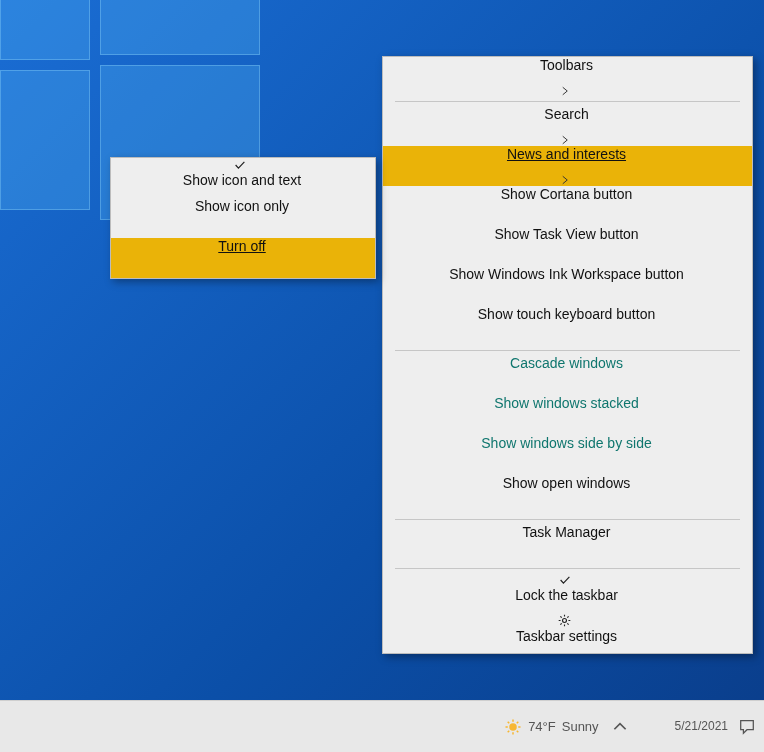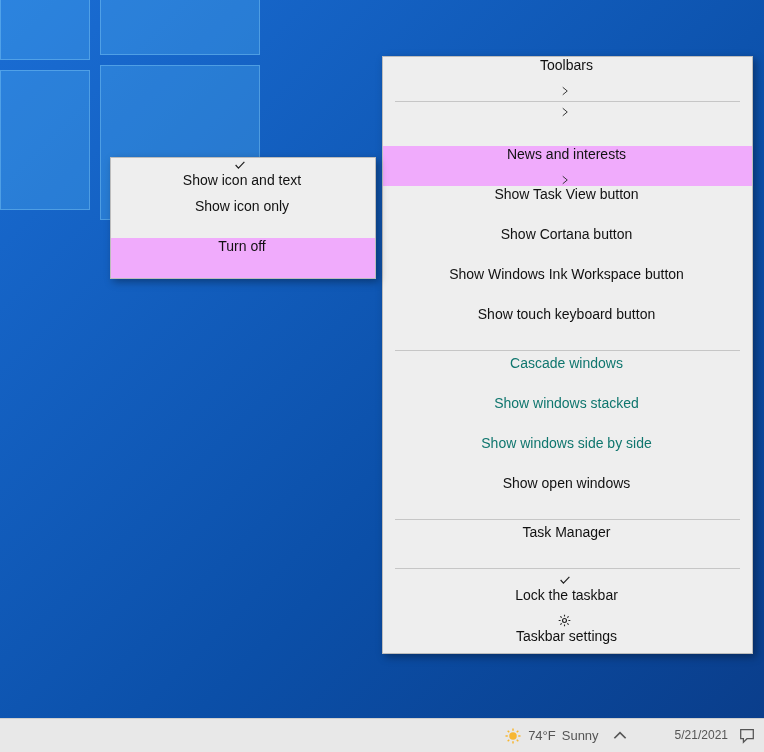--- a/index.html
+++ b/index.html
@@ -20,21 +20,21 @@
     }
     .pane-tl { left: 0; top: -40px; width: 90px; height: 100px; }
     .pane-tr { left: 100px; top: -50px; width: 160px; height: 105px; }
     .pane-bl { left: 0; top: 70px; width: 90px; height: 140px; }
     .pane-br { left: 100px; top: 65px; width: 160px; height: 155px; }
 
     
     .taskbar {
       position: absolute;
       left: 0; right: 0; bottom: 0;
-      height: 34px;
+      height: 52px;
       background: #e8e8e8;
       border-top: 1px solid #cfcfcf;
       display: flex;
       align-items: center;
       padding: 0 8px;
       color: #333;
       font-size: 13px;
     }
     .taskbar .spacer { flex: 1; }
     .weather { display: flex; align-items: center; gap: 6px; margin-right: 12px; color:#555;}
@@ -55,21 +55,21 @@
 
     .menu-item {
       display: flex;
       align-items: center;
       height: 40px;
       padding: 0 16px 0 10px;
       cursor: default;
       color: #111;
       flex-direction: column;
     }
-    .menu-item.hovered { background: #f0abfc; }
+    .menu-item.hovered { background: #eab308; text-decoration: underline; }
     .menu-item.disabled { color: #0f766e; }
 
     .menu-item .icon-slot {
       width: 24px;
       display: flex;
       align-items: center;
       justify-content: center;
       flex-shrink: 0;
     }
     .menu-item .label { flex: 1; padding-left: 4px; }
@@ -96,42 +96,43 @@
     <span class="label">Toolbars</span>
     <span class="chevron">
       <svg viewBox="0 0 16 16" width="12" height="12">
           <path d="M5 3l6 5-6 5" fill="none" stroke="#333" stroke-width="1.3"></path>
         </svg>
     </span>
   </div>
   <div class="separator"></div>
   <div class="menu-item">
     <span class="icon-slot"></span>
+    <span class="label">Search</span>
     <span class="chevron">
       <svg viewBox="0 0 16 16" width="12" height="12">
           <path d="M5 3l6 5-6 5" fill="none" stroke="#333" stroke-width="1.3"></path>
         </svg>
     </span>
   </div>
   <div class="menu-item hovered">
     <span class="icon-slot"></span>
     <span class="label">News and interests</span>
     <span class="chevron">
       <svg viewBox="0 0 16 16" width="12" height="12">
           <path d="M5 3l6 5-6 5" fill="none" stroke="#333" stroke-width="1.3"></path>
         </svg>
     </span>
   </div>
   <div class="menu-item">
     <span class="icon-slot"></span>
+    <span class="label">Show Cortana button</span>
+  </div>
+  <div class="menu-item">
+    <span class="icon-slot"></span>
     <span class="label">Show Task View button</span>
-  </div>
-  <div class="menu-item">
-    <span class="icon-slot"></span>
-    <span class="label">Show Cortana button</span>
   </div>
   <div class="menu-item">
     <span class="icon-slot"></span>
     <span class="label">Show Windows Ink Workspace button</span>
   </div>
   <div class="menu-item">
     <span class="icon-slot"></span>
     <span class="label">Show touch keyboard button</span>
   </div>
   <div class="separator"></div>

